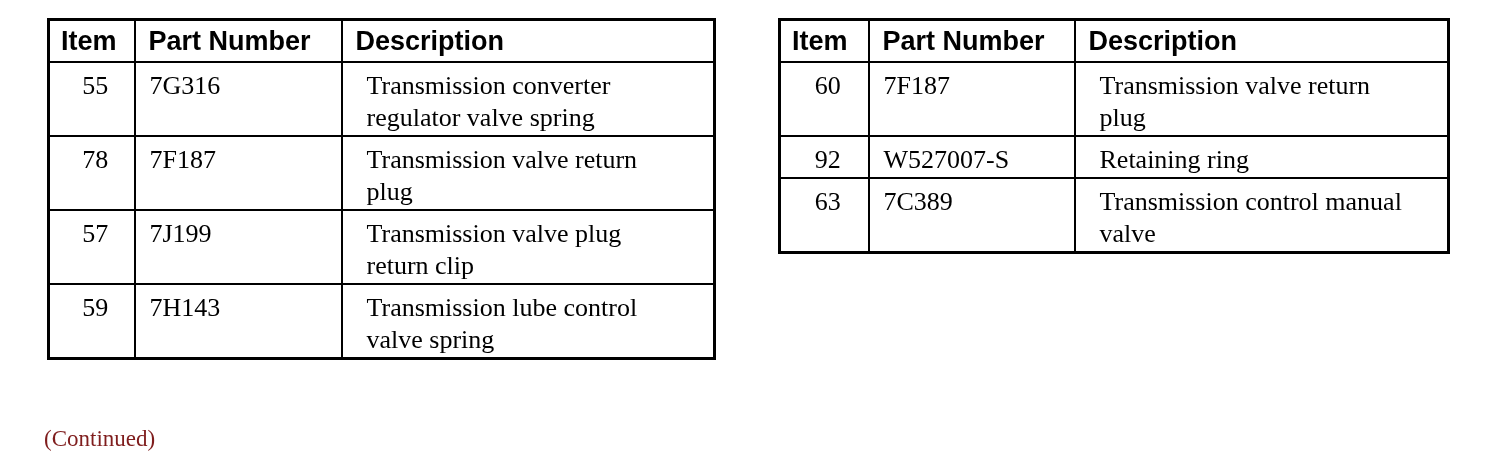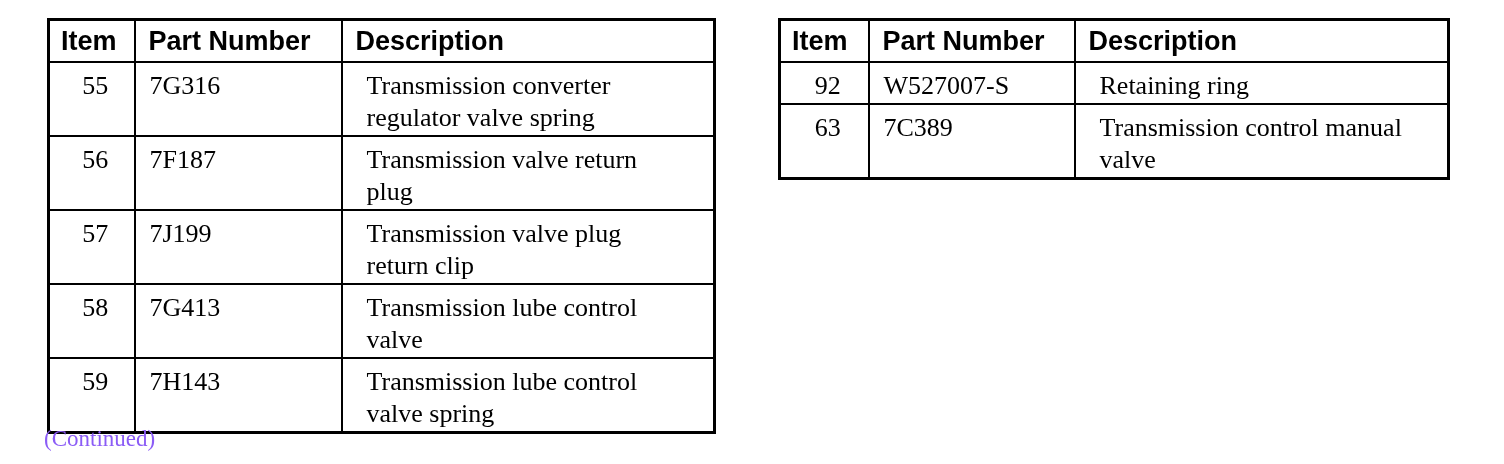--- a/index.html
+++ b/index.html
@@ -62,21 +62,21 @@
   tr.h2 { height: 72px; }
   tr.h1 { height: 42px; }
 
   .continued {
     position: absolute;
     left: 44px;
     top: 425px;
     font-family: "Liberation Serif", serif;
     font-size: 23px;
     line-height: 28px;
-    color: #8b5cf6;
+    color: #7f1d1d;
   }
 </style>
 </head>
 <body>
 
 <div class="tbl-wrap" id="left-wrap">
   <table class="parts">
     <colgroup>
       <col style="width:86px">
       <col style="width:207px">
@@ -90,36 +90,30 @@
       </tr>
     </thead>
     <tbody>
       <tr class="h2">
         <td class="item">55</td>
         <td class="part">7G316</td>
         <td class="desc">Transmission converter
 regulator valve spring</td>
       </tr>
       <tr class="h2">
-        <td class="item">56</td>
+        <td class="item">78</td>
         <td class="part">7F187</td>
         <td class="desc">Transmission valve return
 plug</td>
       </tr>
       <tr class="h2">
         <td class="item">57</td>
         <td class="part">7J199</td>
         <td class="desc">Transmission valve plug
 return clip</td>
-      </tr>
-      <tr class="h2">
-        <td class="item">58</td>
-        <td class="part">7G413</td>
-        <td class="desc">Transmission lube control
-valve</td>
       </tr>
       <tr class="h2">
         <td class="item">59</td>
         <td class="part">7H143</td>
         <td class="desc">Transmission lube control
 valve spring</td>
       </tr>
     </tbody>
   </table>
 </div>
@@ -134,20 +128,26 @@
       <col style="width:374px">
     </colgroup>
     <thead>
       <tr>
         <th class="col-item">Item</th>
         <th>Part Number</th>
         <th>Description</th>
       </tr>
     </thead>
     <tbody>
+      <tr class="h2">
+        <td class="item">60</td>
+        <td class="part">7F187</td>
+        <td class="desc">Transmission valve return
+plug</td>
+      </tr>
       <tr class="h1">
         <td class="item">92</td>
         <td class="part">W527007-S</td>
         <td class="desc">Retaining ring</td>
       </tr>
       <tr class="h2">
         <td class="item">63</td>
         <td class="part">7C389</td>
         <td class="desc">Transmission control manual
 valve</td>

